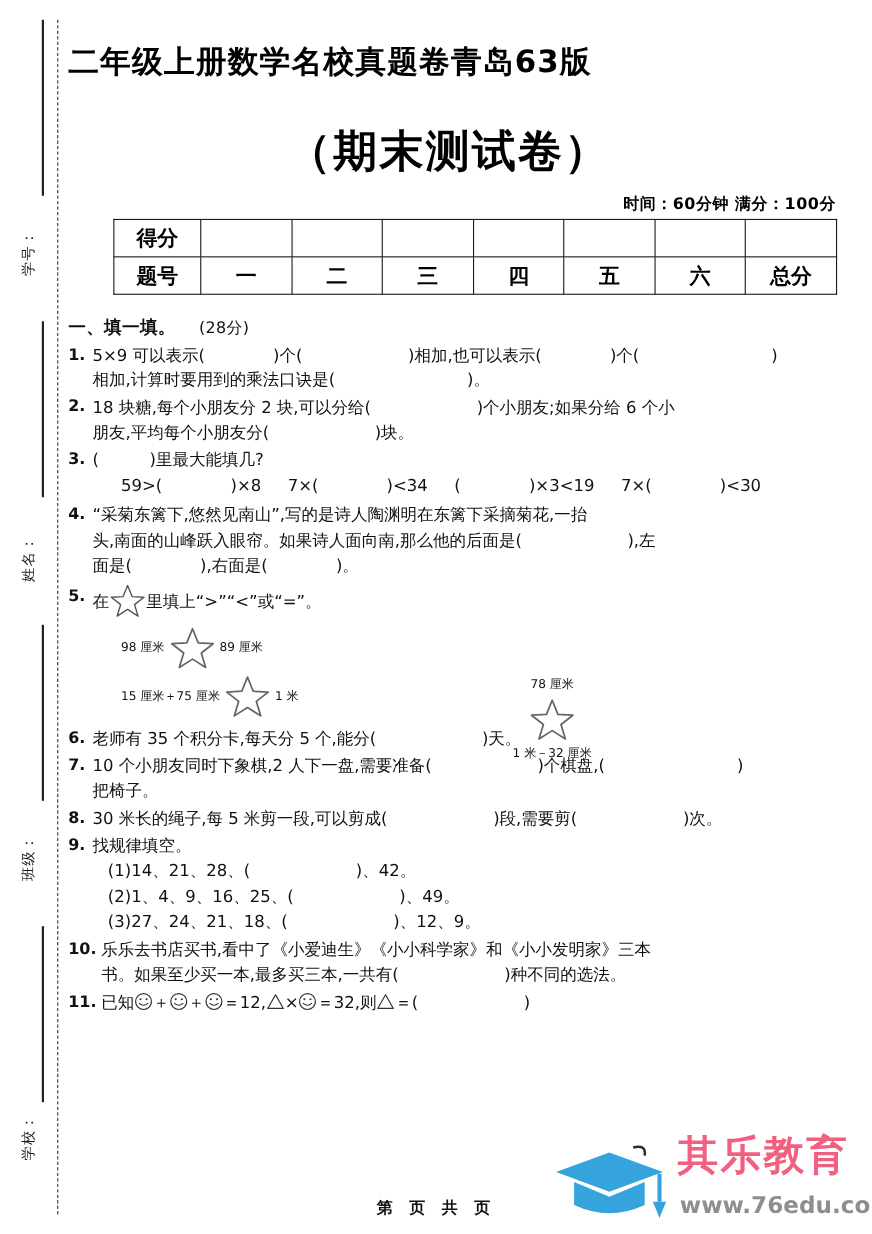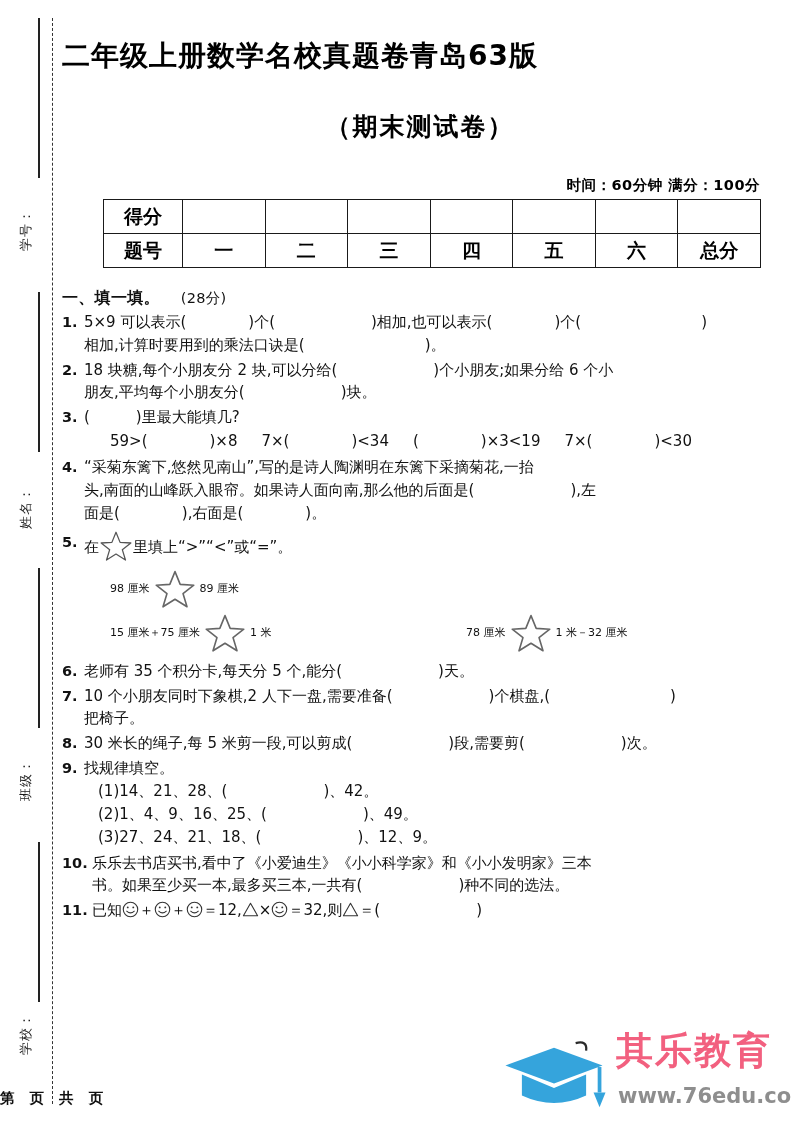--- a/index.html
+++ b/index.html
@@ -52,25 +52,25 @@
     top: 38px;
     width: 716px;
     font-size: 28px;
     font-weight: 700;
     letter-spacing: 1px;
     line-height: 1.25;
     color: #000;
   }
   .title-sub {
     position: absolute;
-    left: 62px;
+    left: 50px;
     top: 110px;
     width: 716px;
     text-align: center;
-    font-size: 25px;
+    font-size: 40px;
     font-weight: 700;
     letter-spacing: 2px;
     color: #000;
   }
   .meta-line {
     position: absolute;
     right: 33px;
     top: 176px;
     font-size: 14.5px;
     font-weight: 600;
@@ -179,20 +179,21 @@
     width: 34px;
     height: 30px;
     vertical-align: -9px;
   }
 
   .footer {
     position: absolute;
     left: 0;
     top: 1089px;
     width: 793px;
+    text-align: center;
     font-size: 14.5px;
     letter-spacing: 5px;
     font-weight: 600;
     color: #111;
   }
 
   
   .logo {
     position: absolute;
     left: 498px;
@@ -314,21 +315,21 @@
         </div>
       </div>
       <div class="star-row">
         <div class="star-cell" style="left:26px; top:2px;">
           <span>15 厘米＋75 厘米</span>
           <svg class="star" viewBox="0 0 100 95">
               <path d="M50 4 L63 36 L97 38 L70 59 L80 92 L50 73 L20 92 L30 59 L3 38 L37 36 Z" fill="#fff" stroke="#666" stroke-width="4" stroke-linejoin="round"></path>
             </svg>
           <span>1 米</span>
         </div>
-        <div class="star-cell" style="left:382px; top:2px;">
+        <div class="star-cell" style="left:382px; top:2px;flex-direction:column;">
           <span>78 厘米</span>
           <svg class="star" viewBox="0 0 100 95">
               <path d="M50 4 L63 36 L97 38 L70 59 L80 92 L50 73 L20 92 L30 59 L3 38 L37 36 Z" fill="#fff" stroke="#666" stroke-width="4" stroke-linejoin="round"></path>
             </svg>
           <span>1 米－32 厘米</span>
         </div>
       </div>
     </div>
   </div>
 

